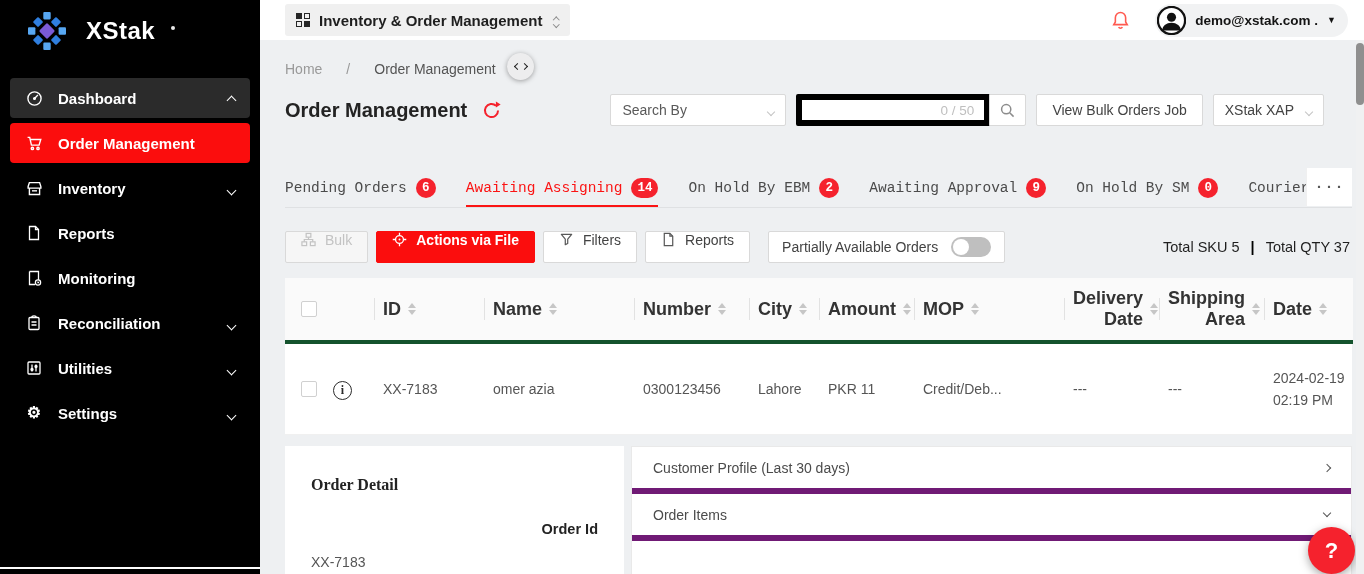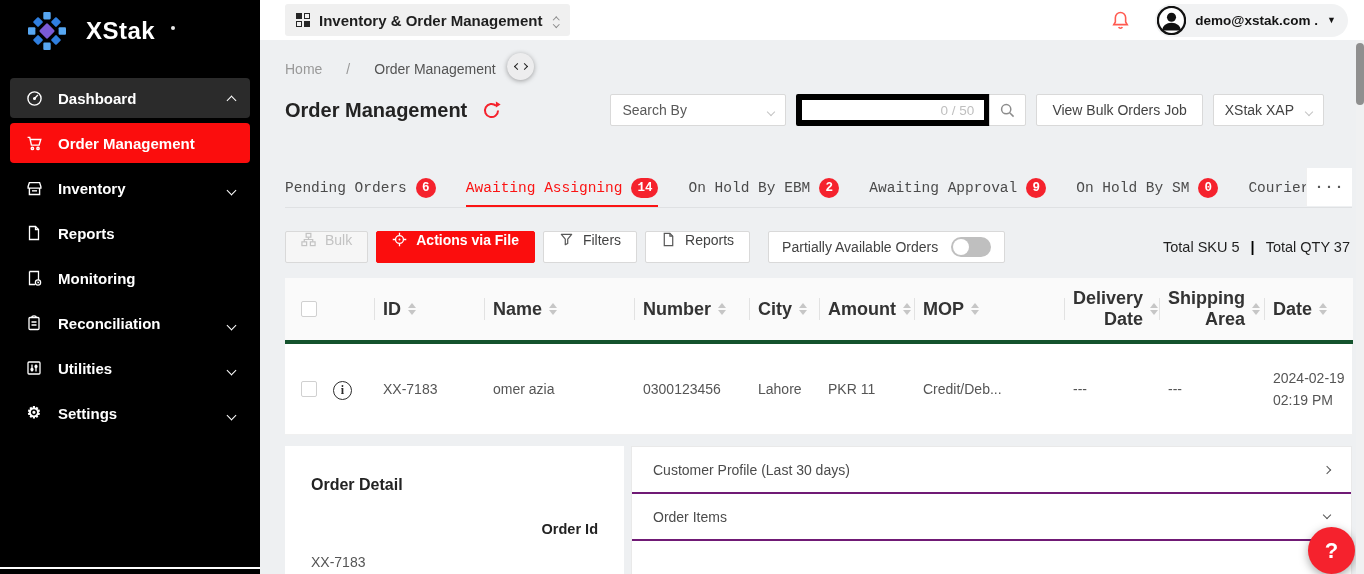--- a/index.html
+++ b/index.html
@@ -114,26 +114,26 @@
              vertical-align:middle; line-height:22px; }
   tbody td.td-cb { padding-left:16px; }
   .cbx { width:16px; height:16px; border:1px solid #d0d0d0; border-radius:2px; background:#fff; cursor:pointer; }
   .info-circle { width:19px; height:19px; border:1.6px solid #2b2b2b; border-radius:50%; display:inline-flex;
                  align-items:center; justify-content:center; font-family:"Liberation Serif", serif;
                  font-size:12px; font-weight:700; color:#2b2b2b; cursor:pointer; }
 
   
   .bottom-row { margin-top:11px; display:flex; gap:7px; align-items:stretch; }
   .detail-card { width:339px; flex:0 0 339px; background:#fff; padding:30px 26px; }
-  .detail-title { margin:0; font-size:16px; font-weight:700; color:#232323; }
+  .detail-title { margin:0; font-size:16px; font-weight:700; color:#232323;font-family:Liberation Serif, serif; }
   .detail-label { margin-top:27px; font-size:14.5px; font-weight:700; color:#232323;text-align:right; }
   .detail-value { margin-top:17px; font-size:14px; color:#555; }
   .accordion { flex:1; border:1px solid #e9e9e9; border-bottom:none; background:#fff; }
   .acc-item { height:47px; display:flex; align-items:center; justify-content:space-between; padding:0 21px;
-              font-size:14px; color:#4b4b4b; border-bottom:2px solid #701a75; background:#fff; cursor:pointer; }
+              font-size:14px; color:#4b4b4b; border-bottom:6px solid #701a75; background:#fff; cursor:pointer; }
   .acc-item .chev { width:6px; height:6px; border-width:1.6px; color:#555; }
 
   .fab { position:absolute; right:9px; bottom:0; width:47px; height:47px; border-radius:50%; background:#f5222d;
          color:#fff; font-size:22px; font-weight:700; display:flex; align-items:center; justify-content:center;
          box-shadow:0 3px 10px rgba(0,0,0,.35); z-index:6; cursor:pointer; }
 
   .scroll-track { position:absolute; right:0; top:40px; bottom:0; width:8px; background:#f0f1f2; z-index:7; }
   .scroll-thumb { position:absolute; top:3px; right:0; width:8px; height:62px; background:#8f8f8f; border-radius:4px; }
 
   svg { display:block; }

